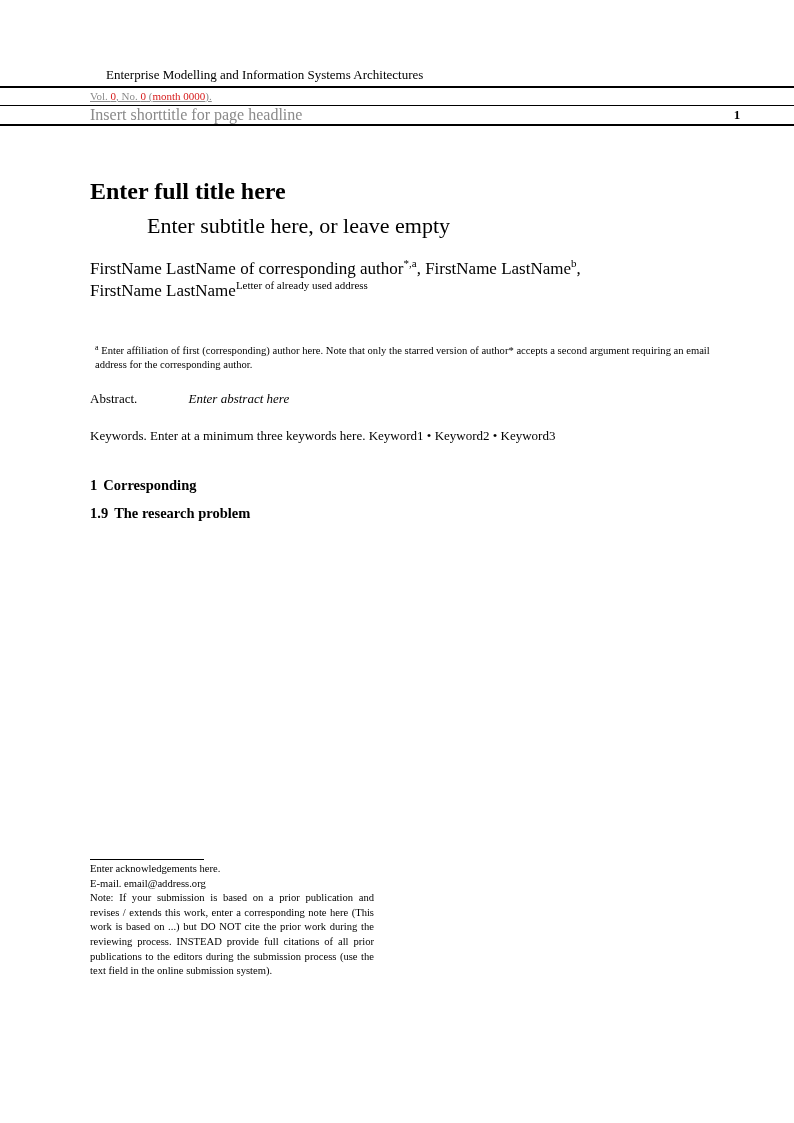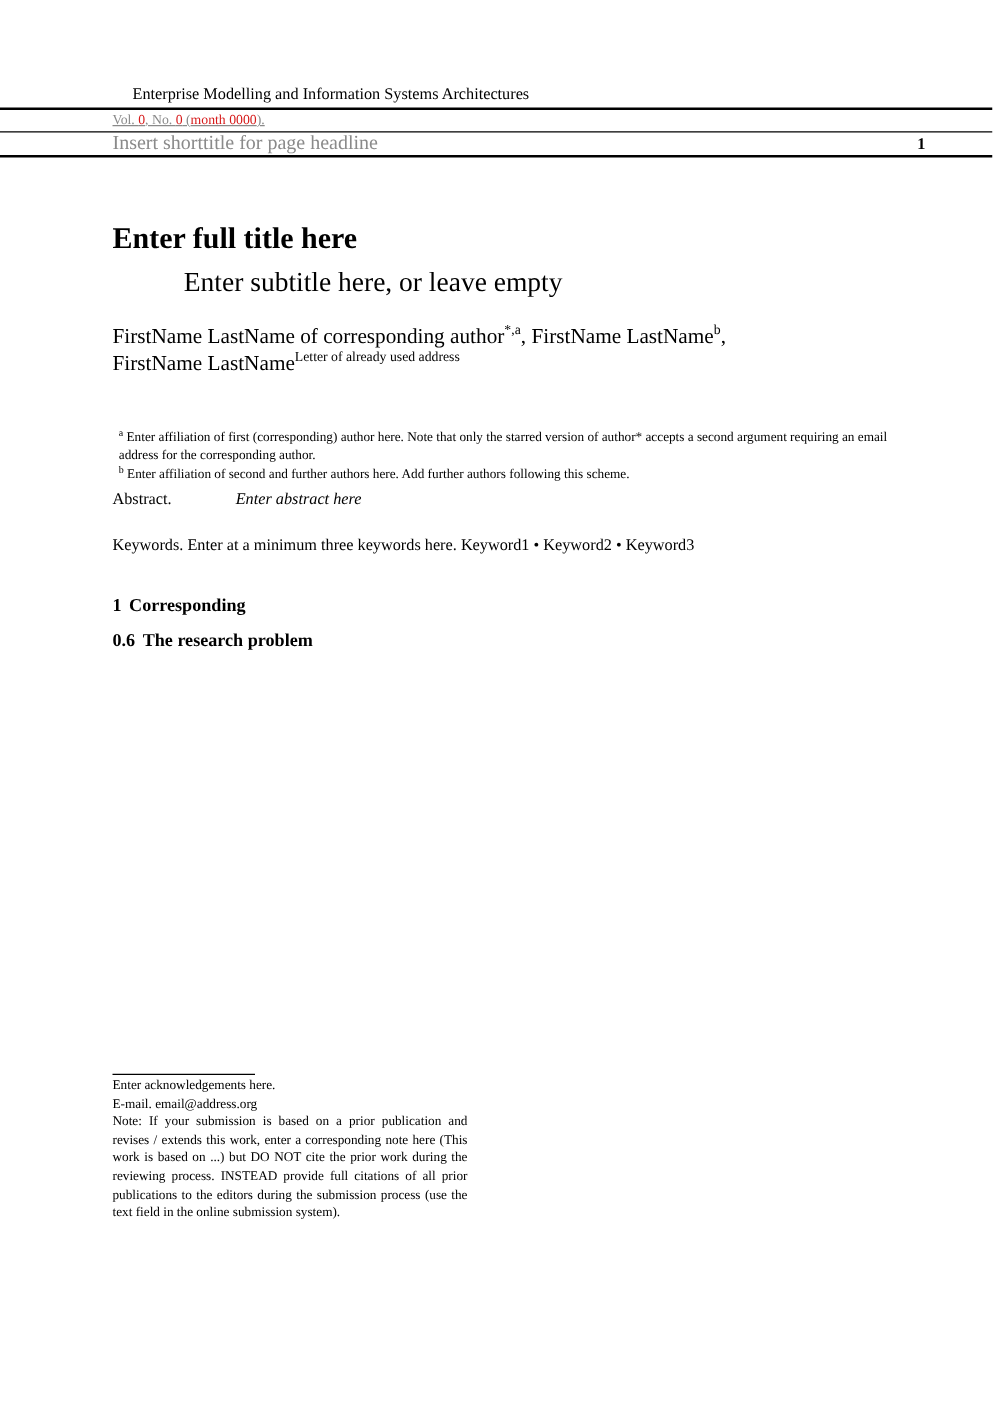--- a/index.html
+++ b/index.html
@@ -167,36 +167,35 @@
 <div class="abs title">Enter full title here</div>
 <div class="abs subtitle">Enter subtitle here, or leave empty</div>
 
 <div class="abs authors">
   <span>FirstName LastName of corresponding author</span><sup>*,a</sup><span>, </span><span>FirstName LastName</span><sup>b</sup><span>,</span><br>
   <span>FirstName LastName</span><sup>Letter of already used address</sup>
 </div>
 
 <div class="abs affiliations">
   <div><sup>a</sup><span> Enter affiliation of first (corresponding) author here. Note that only the starred version of author* accepts a second argument requiring an email address for the corresponding author.</span></div>
-  <div><sup>b</sup><span> Enter affiliation of second and further authors here. Add further authors following this scheme.</span></div>
 </div>
 
 <div class="abs abstract">
   <span>Abstract. </span><em>Enter abstract here</em>
 </div>
 
 <div class="abs keywords">
   <span>Keywords. Enter at a minimum three keywords here. </span><span>Keyword1 • Keyword2 • Keyword3</span>
 </div>
 
 <div class="abs section-heading">
   <span class="sec-num">1</span><span>Corresponding</span>
 </div>
 <div class="abs subsection-heading">
-  <span class="sec-num">0.6</span><span>The research problem</span>
+  <span class="sec-num">1.9</span><span>The research problem</span>
 </div>
 
 <div class="abs footnote-rule"></div>
 <div class="abs footnotes">
   <p>Enter acknowledgements here.</p>
   <p>E-mail. email@address.org</p>
   <p class="justify">Note: If your submission is based on a prior publication and revises / extends this work, enter a corresponding note here (This work is based on ...) but DO NOT cite the prior work during the reviewing process. INSTEAD provide full citations of all prior publications to the editors during the submission process (use the text field in the online submission system).</p>
 </div>
 
 </body></html>

